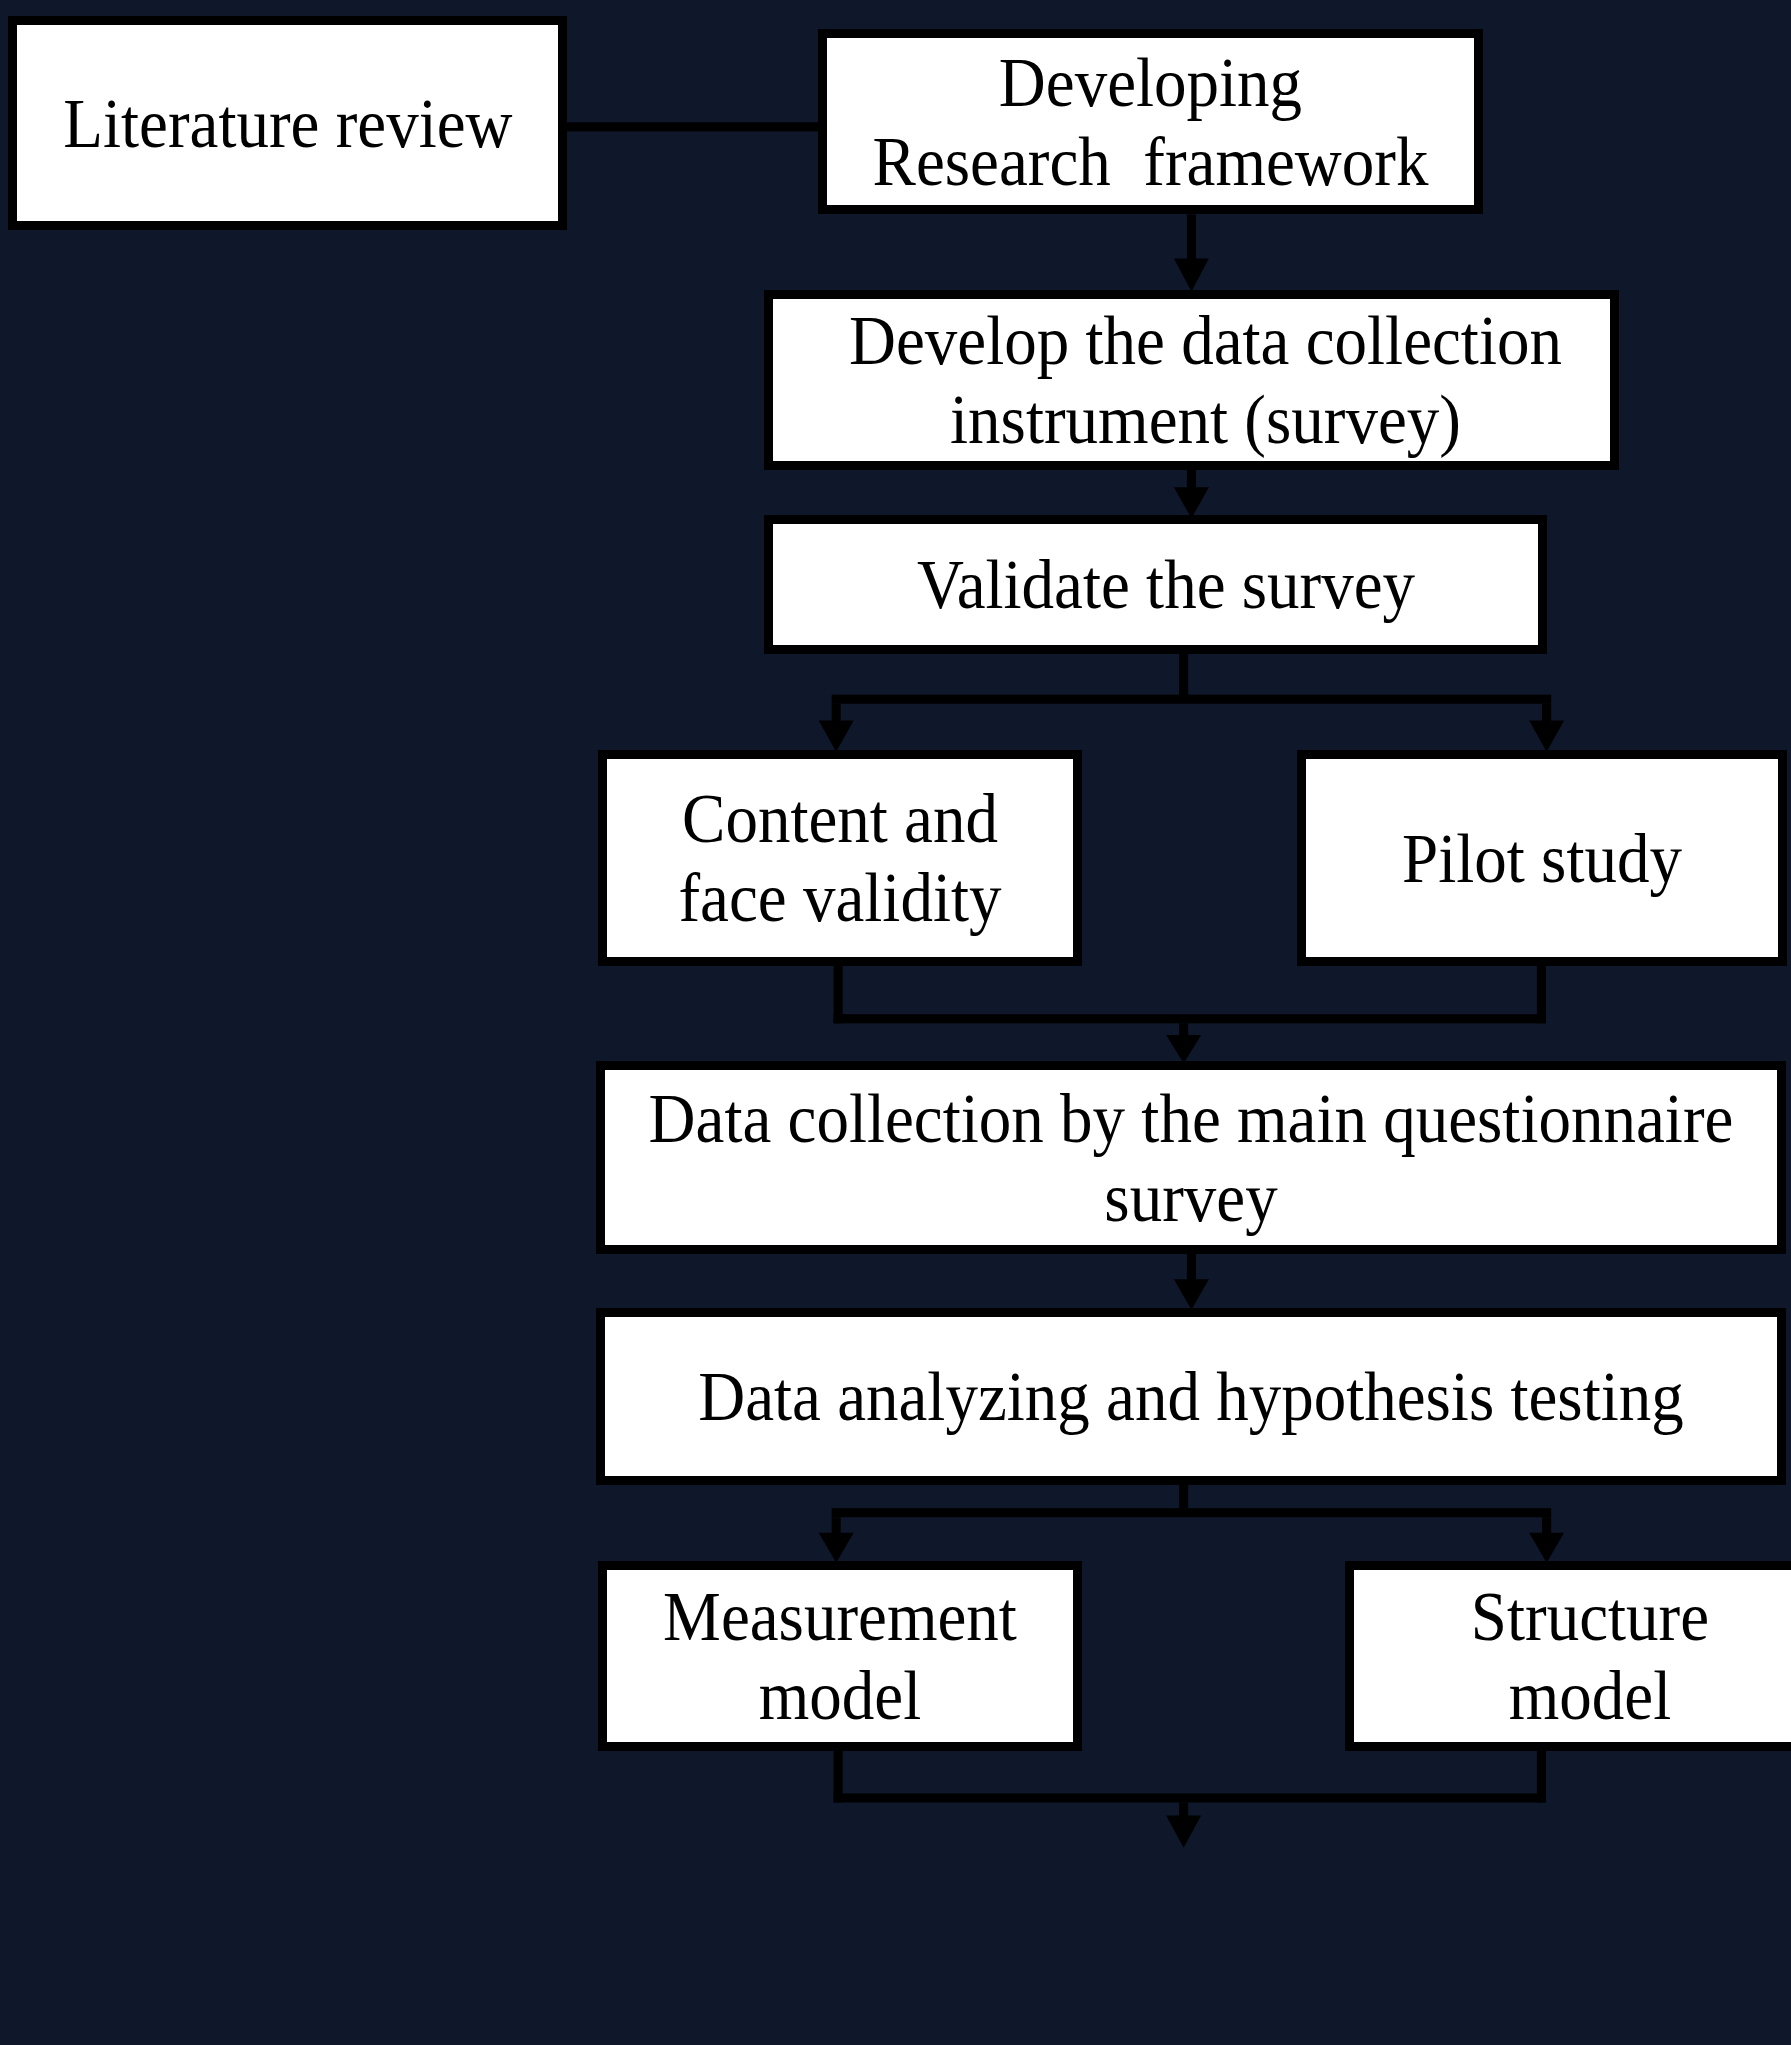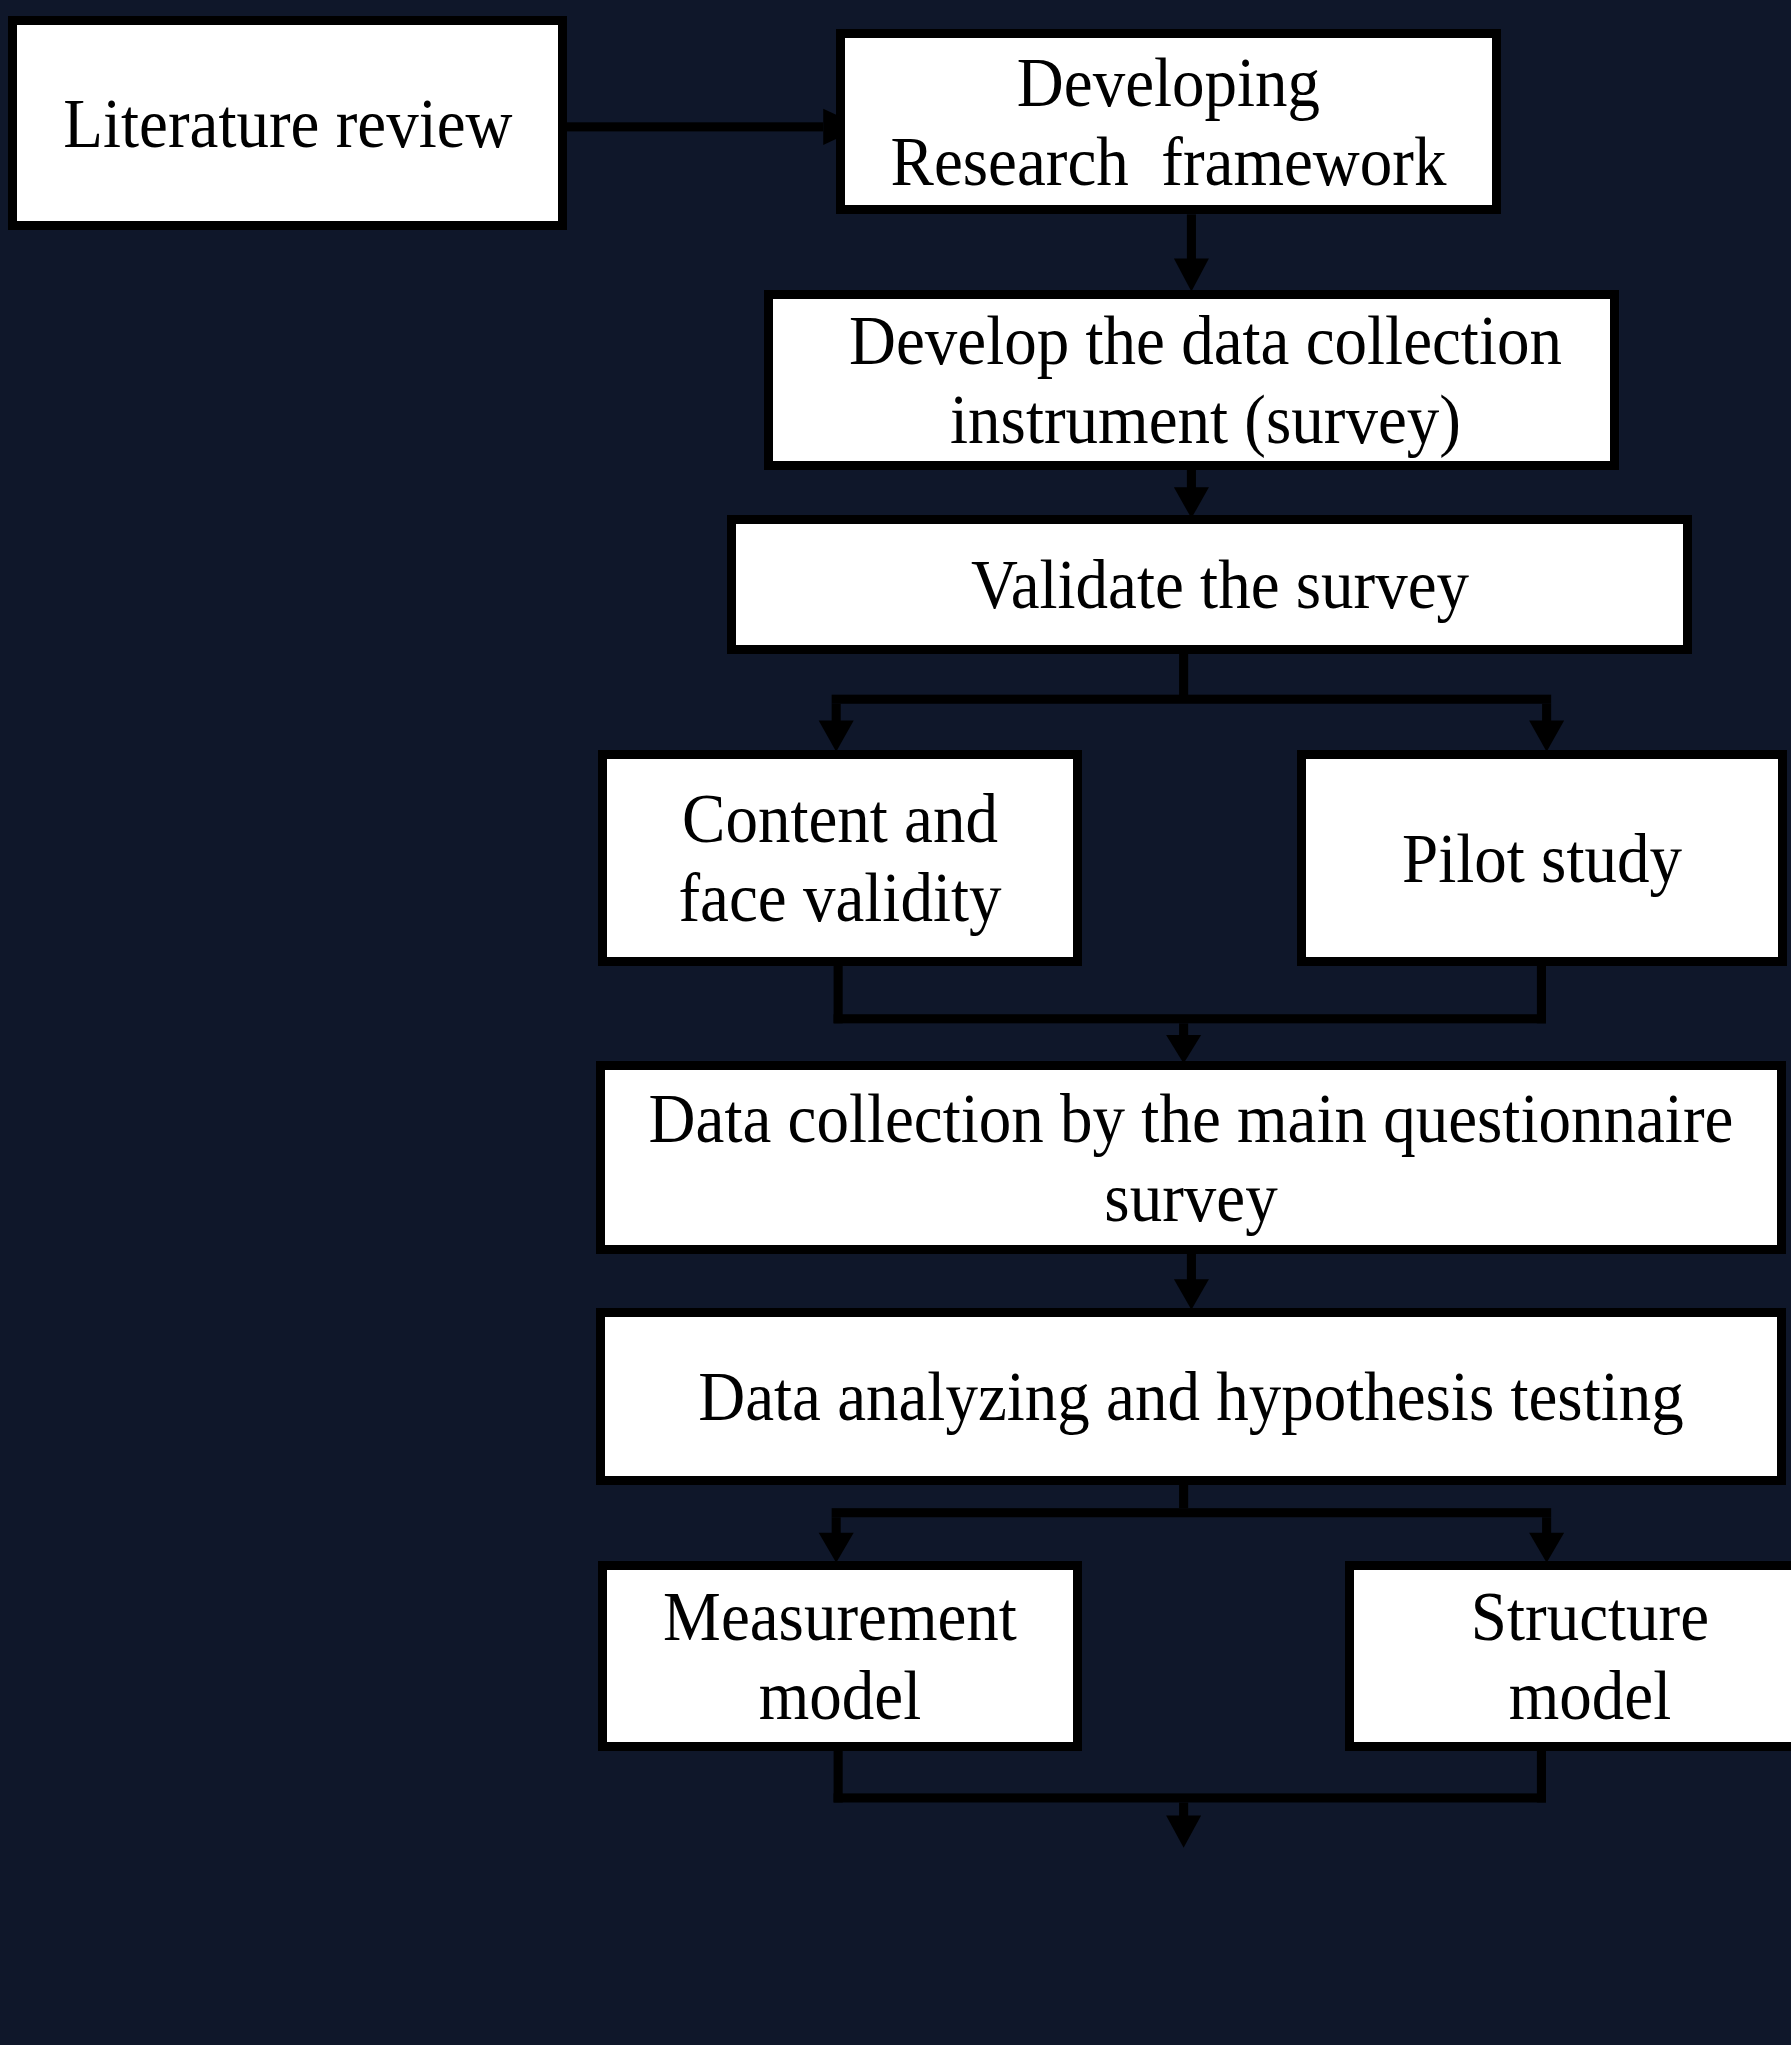--- a/index.html
+++ b/index.html
@@ -41,23 +41,23 @@
     width: 100%;
     text-align: center;
     white-space: pre-wrap;
     font-size: 65px;
     line-height: 1.12;
     color: #000000;
     transform: scaleY(1.08);
   }
   
   #n-literature   { left: 8.4px;   top: 16px;   width: 559px;  height: 214px; }
-  #n-framework    { left: 836px; top: 29px;   width: 665px; height: 185px; }
+  #n-framework    { left: 818px; top: 29px;   width: 665px; height: 185px; }
   #n-instrument   { left: 764px; top: 290px;  width: 855px; height: 180px; padding-left: 28px; }
-  #n-validate     { left: 727px; top: 515px;  width: 965px; height: 139px; padding-left: 21px; }
+  #n-validate     { left: 764px; top: 515px;  width: 783px; height: 139px; padding-left: 21px; }
   #n-content      { left: 598px;  top: 750px; width: 484px;  height: 216px; }
   #n-pilot        { left: 1297px; top: 750px; width: 490px;  height: 216px; }
   #n-datacollect  { left: 596px;  top: 1061px; width: 1190px; height: 193px; }
   #n-analyzing    { left: 596px;  top: 1308px; width: 1190px; height: 177px; }
   #n-measurement  { left: 598px;  top: 1561px; width: 484px;  height: 190px; }
   #n-structure    { left: 1297px; top: 1561px; width: 490px;  height: 190px; margin-left: 48px; }
   #n-conclusion   { left: 596px;  top: 1846px; width: 1190px; height: 190px; }
 </style>
 </head>
 <body>

